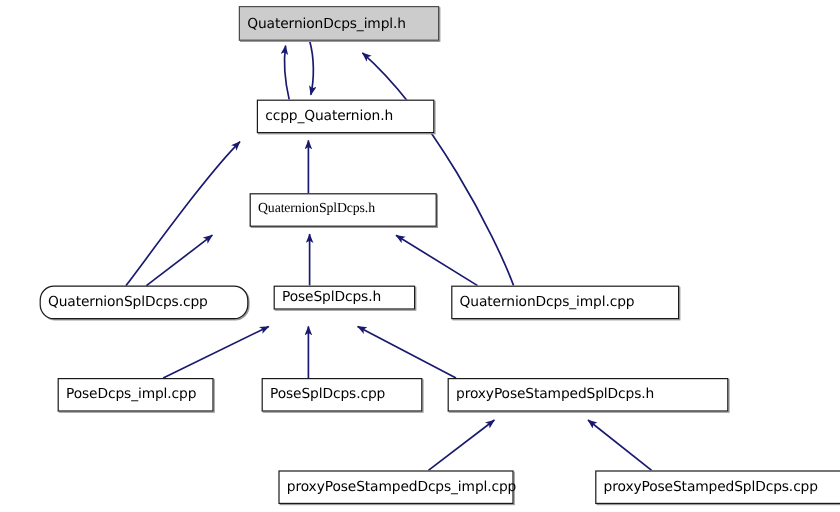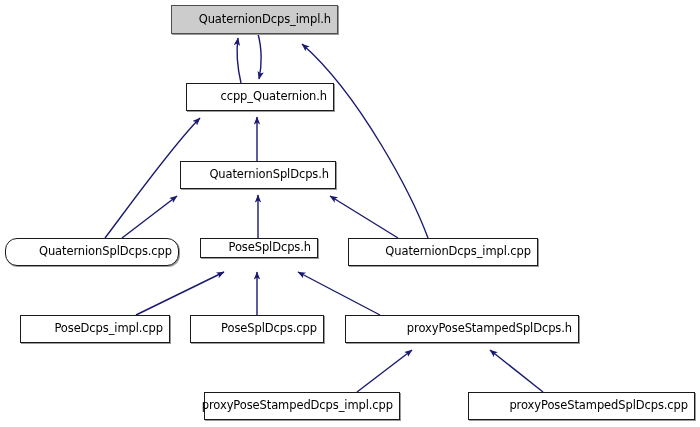--- a/index.html
+++ b/index.html
@@ -25,27 +25,28 @@
     pointer-events: none;
   }
   .graph-node {
     position: absolute;
     box-sizing: border-box;
     border: 1px solid #1a1a1a;
     background: #ffffff;
     color: #000000;
     display: flex;
     align-items: center;
-    justify-content: flex-end;
+    justify-content: flex-start;
     font-size: 11.5px;
     line-height: 1;
     white-space: nowrap;
     letter-spacing: -0.1px;
     z-index: 2;
     box-shadow: 1px 1px 0 0 #9a9a9a;
+    margin-left: 28px;
   }
   .graph-node.root {
     background: #cccccc;
     border: 1px solid #4d4d4d;
   }
   .node-label {
     display: block;
     padding: 0 6px;
   }
 </style>
@@ -76,33 +77,33 @@
         <path d="M 543,392 L 490,350"></path>
       </g>
   </svg>
 
   <div class="graph-node root" style="left: 171px; top: 5px; width: 167px; height: 29px;">
     <span class="node-label">QuaternionDcps_impl.h</span>
   </div>
   <div class="graph-node" style="left: 186px; top: 83px; width: 148px; height: 28px;">
     <span class="node-label">ccpp_Quaternion.h</span>
   </div>
-  <div class="graph-node" style="left: 180px; top: 161px; width: 156px; height: 28px;">
+  <div class="graph-node" style="left: 180px; top: 161px; width: 156px; height: 28px; font-family: Liberation Serif, serif;">
     <span class="node-label">QuaternionSplDcps.h</span>
   </div>
   <div class="graph-node" style="left: 5px; top: 238px; width: 174px; height: 28px; border-radius: 12px;">
     <span class="node-label">QuaternionSplDcps.cpp</span>
   </div>
   <div class="graph-node" style="left: 200px; top: 238px; width: 118px; height: 20px;">
     <span class="node-label">PoseSplDcps.h</span>
   </div>
   <div class="graph-node" style="left: 348px; top: 238px; width: 190px; height: 28px;">
     <span class="node-label">QuaternionDcps_impl.cpp</span>
   </div>
-  <div class="graph-node" style="left: 20px; top: 315px; width: 150px; height: 28px;">
+  <div class="graph-node" style="left: 20px; top: 315px; width: 130px; height: 28px;">
     <span class="node-label">PoseDcps_impl.cpp</span>
   </div>
   <div class="graph-node" style="left: 190px; top: 315px; width: 134px; height: 28px;">
     <span class="node-label">PoseSplDcps.cpp</span>
   </div>
   <div class="graph-node" style="left: 345px; top: 315px; width: 234px; height: 28px;">
     <span class="node-label">proxyPoseStampedSplDcps.h</span>
   </div>
   <div class="graph-node" style="left: 204px; top: 392px; width: 196px; height: 28px;">
     <span class="node-label">proxyPoseStampedDcps_impl.cpp</span>

